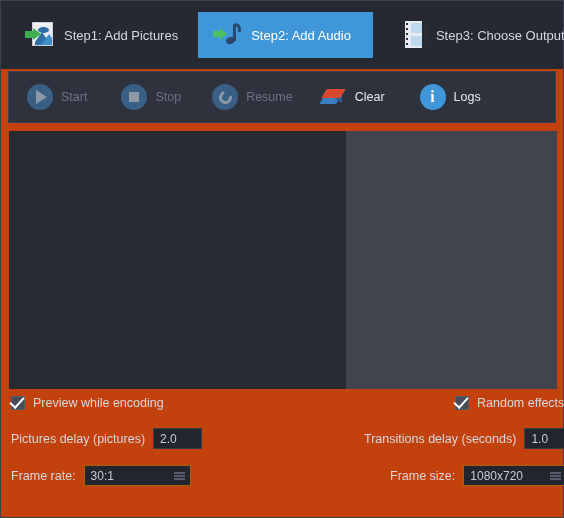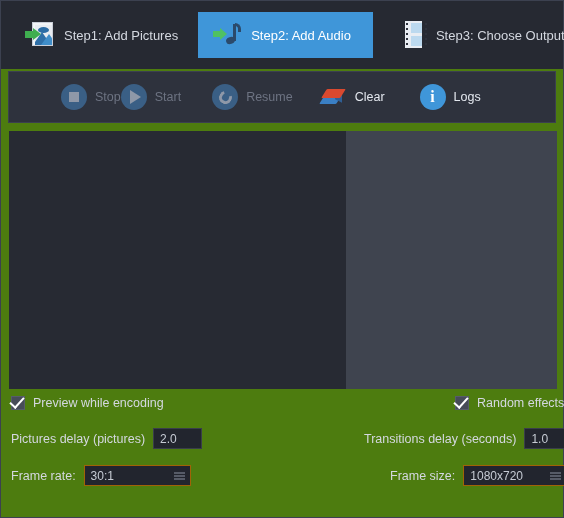--- a/index.html
+++ b/index.html
@@ -5,21 +5,21 @@
   * { box-sizing: border-box; margin: 0; padding: 0; }
   html, body {
     width: 564px; height: 518px;
     background: #2b2f3a;
     font-family: "Liberation Sans", sans-serif;
     overflow: hidden;
   }
   #app {
     position: relative;
     width: 564px; height: 518px;
-    background: #4d7c0f;
+    background: #c2410c;
     border: 1px solid #3c4150;
   }
 
   
   #steps {
     position: absolute; left: 0; top: 0;
     width: 562px; height: 68px;
     background: #262932;
     display: flex; align-items: center;
   }
@@ -270,36 +270,36 @@
           <span class="ic-film-perf" style="left:17px;top:22px;"></span>
         </span>
       </span>
       <span class="step-label">Step3: Choose Output</span>
     </div>
 
   </div>
 
   <div id="toolbar">
 
+    <div class="tb-btn disabled">
+      <span class="tb-ic">
+        <span class="circle-ic circle-dis">
+            <span class="gl-play"></span>
+          </span>
+      </span>
+      <span class="tb-label">Start</span>
+    </div>
+
     <div class="tb-btn disabled" style="margin-left:34px;">
       <span class="tb-ic">
         <span class="circle-ic circle-dis">
             <span class="gl-stop"></span>
           </span>
       </span>
       <span class="tb-label">Stop</span>
-    </div>
-
-    <div class="tb-btn disabled">
-      <span class="tb-ic">
-        <span class="circle-ic circle-dis">
-            <span class="gl-play"></span>
-          </span>
-      </span>
-      <span class="tb-label">Start</span>
     </div>
 
 
     <div class="tb-btn disabled" style="margin-left:31px;">
       <span class="tb-ic">
         <span class="circle-ic circle-dis">
             <span class="gl-resume"></span>
           </span>
       </span>
       <span class="tb-label">Resume</span>

